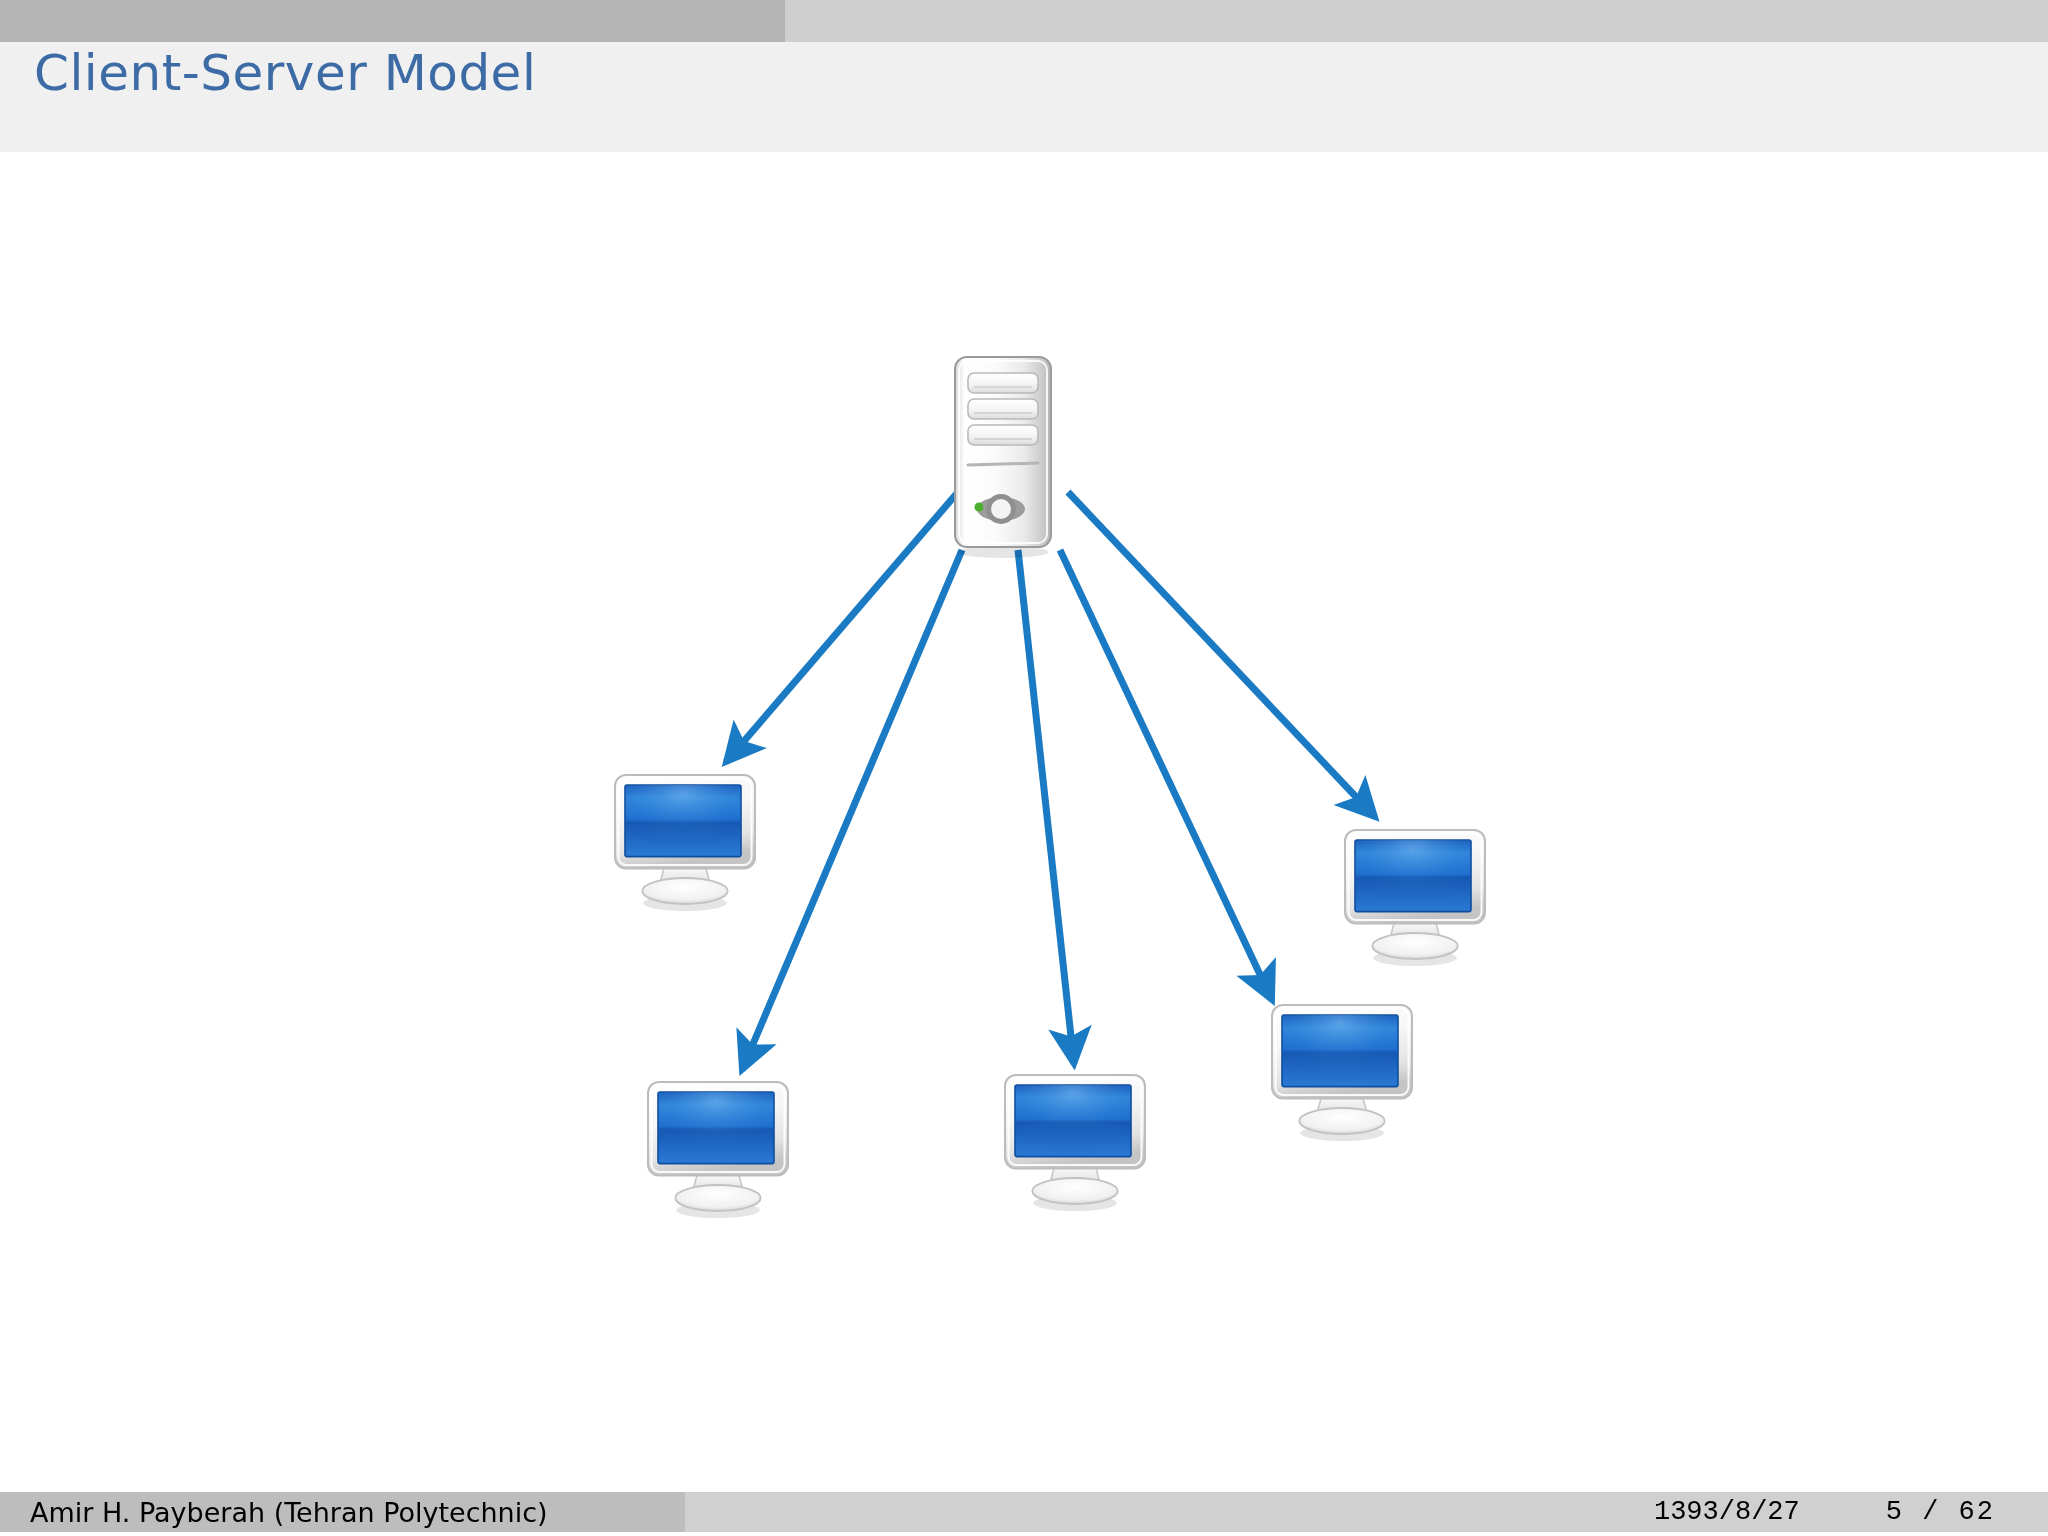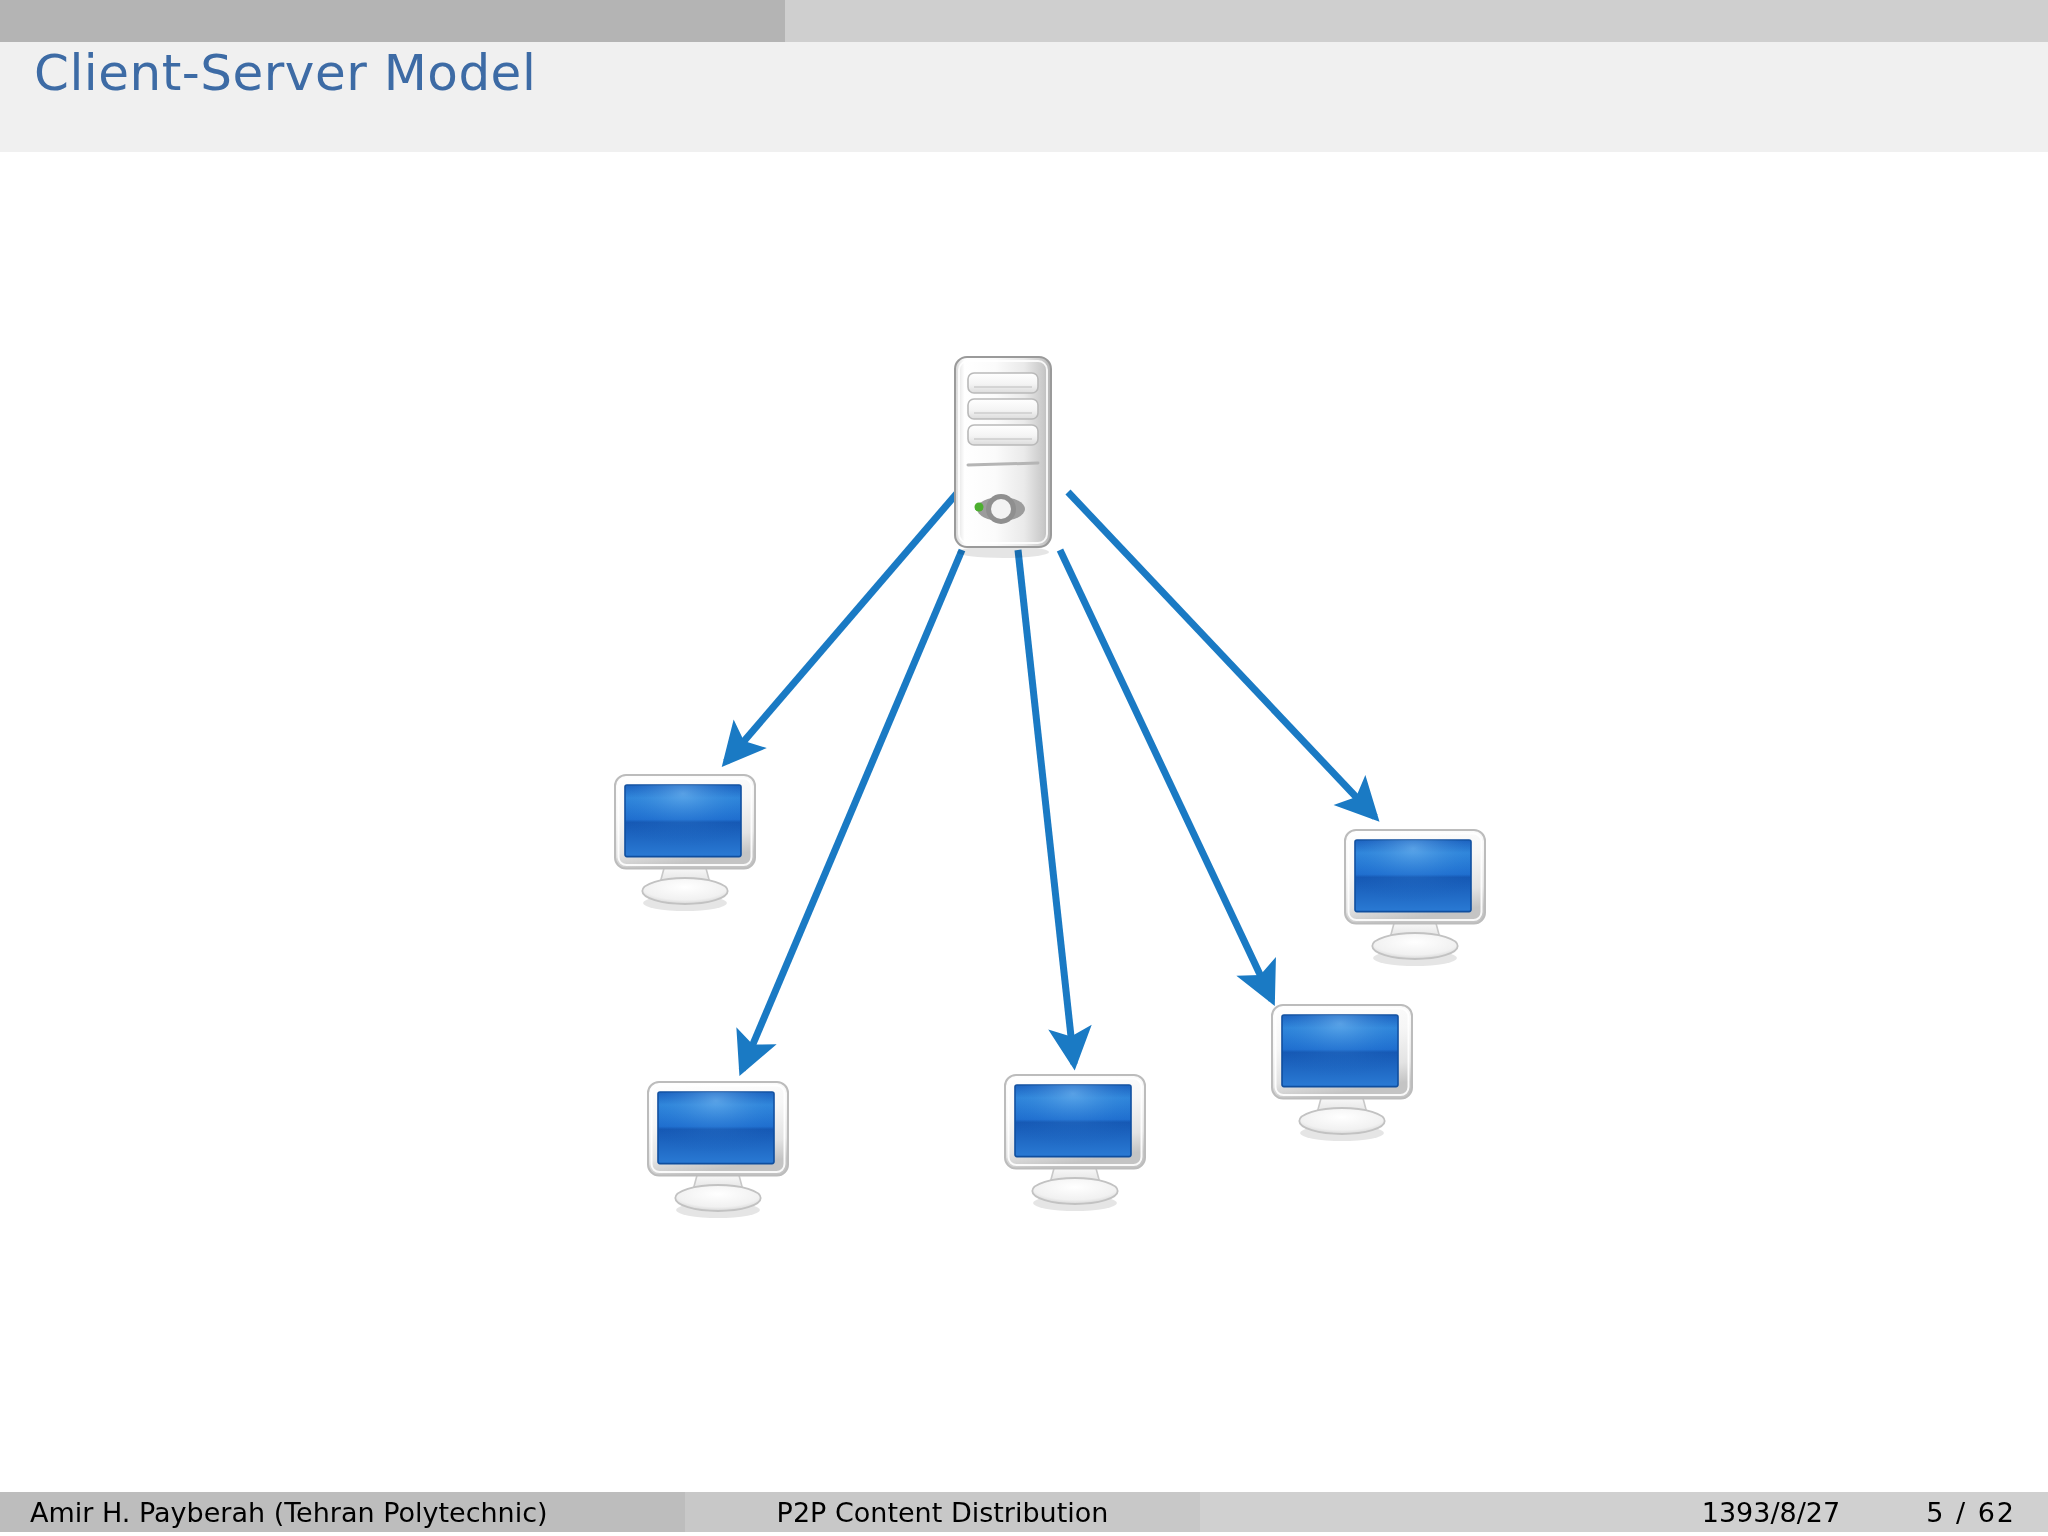--- a/index.html
+++ b/index.html
@@ -31,22 +31,22 @@
   .canvas svg{position:absolute;left:0;top:0;}
 
   
   .footer{
     position:absolute;left:0;bottom:0;width:2048px;height:44px;display:flex;
     font-family:"DejaVu Sans","Liberation Sans",sans-serif;
   }
   .f-seg{height:40px;display:flex;align-items:center;color:#000;font-size:27px;}
   .f-author{width:685px;background:#bdbdbd;padding-left:30px;box-sizing:border-box;}
   .f-subject{width:515px;background:#c8c8c8;justify-content:center;}
-  .f-meta{flex:1;background:#d0d0d0;justify-content:flex-end;padding-right:32px;
-          box-sizing:border-box;gap:86px;}
+  .f-meta{flex:1;background:#d0d0d0;justify-content:flex-end;padding-right:53px;
+          box-sizing:border-box;gap:86px;font-family:Liberation Mono, monospace;}
   .f-meta span{display:inline-block;}
   .pagenum{letter-spacing:2px;text-align:right;}
 </style>
 </head>
 <body>
 
 <div class="slide">
 
   <div class="topbar">
     <div class="seg-a"></div>
@@ -181,20 +181,19 @@
             <rect x="1348.5" y="681.5" width="133" height="86.6" rx="8" ry="8" fill="none" stroke="#ffffff" stroke-width="2" opacity="0.9"></rect>
             <rect x="1355" y="688" width="116" height="71.6" rx="2" ry="2" fill="url(#screenG)" stroke="#0f4e9e" stroke-width="1.6"></rect>
             <rect x="1355" y="688" width="116" height="71.6" rx="2" ry="2" fill="url(#screenGloss)"></rect>
           </g>
         </g>
     </svg>
   </div>
 
   <div class="footer">
     <div class="f-seg f-author">Amir H. Payberah  (Tehran Polytechnic)</div>
-    <div class="f-seg f-subject">P2P Content Distribution</div>
     <div class="f-seg f-meta">
       <span>1393/8/27</span>
       <span class="pagenum">5 / 62</span>
     </div>
   </div>
 
 </div>
 
 </body></html>

